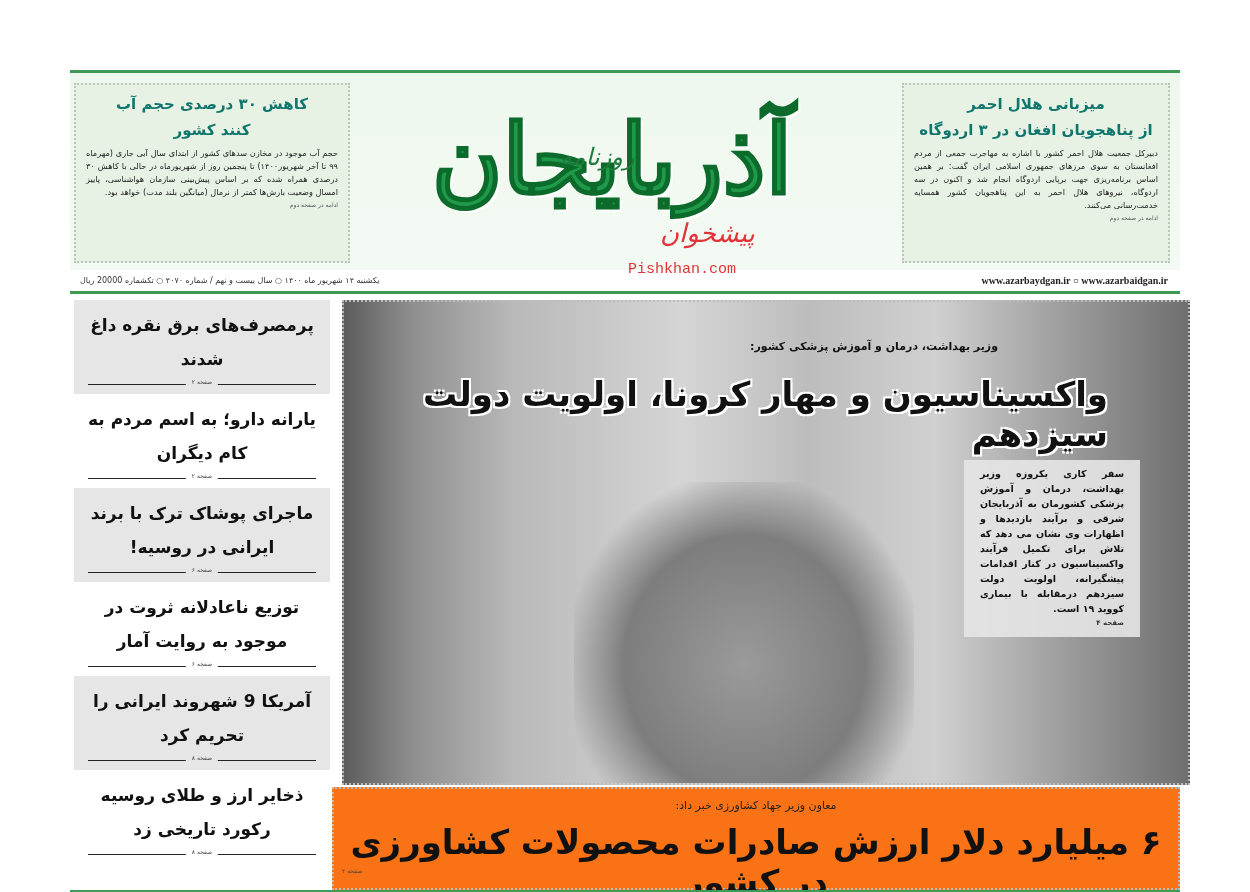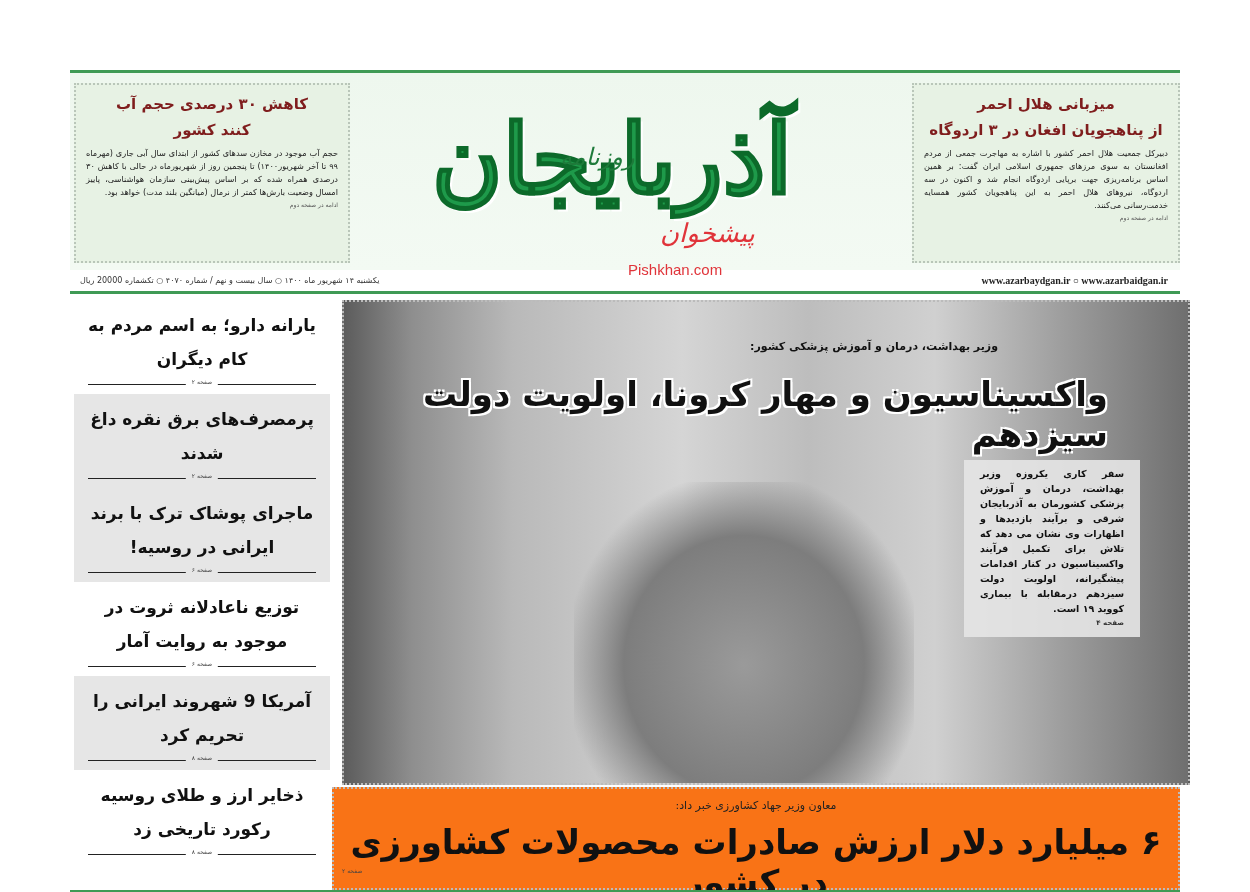--- a/index.html
+++ b/index.html
@@ -12,40 +12,40 @@
     
     .masthead {
       position: absolute; left: 0; top: 0; width: 1110px; height: 200px;
       background: linear-gradient(180deg, #eef7ee 0%, #f3faf3 100%);
       border-top: 3px solid #3f9a55;
     }
     .box {
       position: absolute; top: 10px; height: 180px; border: 2px dotted #b9c6b9;
       background: #e7f2e4; direction: rtl; text-align: center; padding: 6px 10px;
     }
-    .box.right { right: 0; width: 268px; }
+    .box.right { right: 10px; width: 268px; }
     .box.left { left: 4px; width: 276px; }
-    .box h2 { font-family: "DejaVu Sans", sans-serif; font-weight: bold; font-size: 15px; line-height: 26px; color: #7f1d1d; }
+    .box h2 { font-family: "DejaVu Sans", sans-serif; font-weight: bold; font-size: 15px; line-height: 26px; color: #0f766e; }
     .box p { font-size: 8.2px; line-height: 13px; text-align: justify; color: #222; margin-top: 4px; }
     .box .cont { font-size: 6px; color: #555; text-align: right; margin-top: 2px; }
 
     .logo {
       position: absolute; left: 340px; top: 10px; width: 440px; height: 190px;
     }
     .logo .word {
       position: absolute; left: 10px; top: 20px; font-family: "DejaVu Serif", serif; font-size: 96px; font-weight: bold;
       color: #1e9a4a; -webkit-text-stroke: 2px #0c6a2a; direction: rtl; letter-spacing: -2px;
       text-shadow: 0 0 0 #fff, 3px 3px 0 #fff;
       margin-left: 12px;
     }
     .logo .small {
       position: absolute; left: 150px; top: 60px; font-size: 24px; font-style: italic; color: #1e7a3a; direction: rtl;
     }
     .logo .pish { position: absolute; left: 250px; top: 135px; font-size: 26px; color: #e0343a; font-style: italic; direction: rtl; }
-    .logo .pishurl { position: absolute; left: 218px; top: 178px; font-size: 15px; color: #e0343a; font-family: Liberation Sans, sans-serif; text-align: right; }
+    .logo .pishurl { position: absolute; left: 218px; top: 178px; font-size: 15px; color: #e0343a; font-family: Liberation Mono, monospace; text-align: right; }
 
     .dateline {
       position: absolute; left: 0; top: 202px; width: 1110px; height: 22px;
       border-bottom: 3px solid #3f9a55;
     }
     .dateline .date { position: absolute; left: 10px; top: 4px; font-size: 8px; color: #333; direction: rtl; }
     .dateline .urls { position: absolute; right: 12px; top: 3px; font-size: 10px; font-weight: bold; font-family: "Liberation Serif", serif; color: #222; }
 
     
     .sidebar { position: absolute; left: 0; top: 230px; width: 260px; height: 592px; direction: rtl; }
@@ -118,28 +118,28 @@
       <div class="cont">ادامه در صفحه دوم</div>
     </div>
   </div>
 
   <div class="dateline">
     <div class="date">یکشنبه ۱۴ شهریور ماه ۱۴۰۰ ○ سال بیست و نهم / شماره ۴۰۷۰ ○ تکشماره 20000 ریال</div>
     <div class="urls">www.azarbaydgan.ir ○ www.azarbaidgan.ir</div>
   </div>
 
   <div class="sidebar">
-    <div class="side-item">
-      <h3>یارانه دارو؛ به اسم مردم به کام دیگران</h3>
+    <div class="side-item shaded">
+      <h3>پرمصرف‌های برق نقره داغ شدند</h3>
       <div class="divider">
           <span class="pg">صفحه ۲</span>
         </div>
     </div>
-    <div class="side-item shaded">
-      <h3>پرمصرف‌های برق نقره داغ شدند</h3>
+    <div class="side-item">
+      <h3>یارانه دارو؛ به اسم مردم به کام دیگران</h3>
       <div class="divider">
           <span class="pg">صفحه ۲</span>
         </div>
     </div>
     <div class="side-item shaded">
       <h3>ماجرای پوشاک ترک با برند ایرانی در روسیه!</h3>
       <div class="divider">
           <span class="pg">صفحه ۶</span>
         </div>
     </div>

